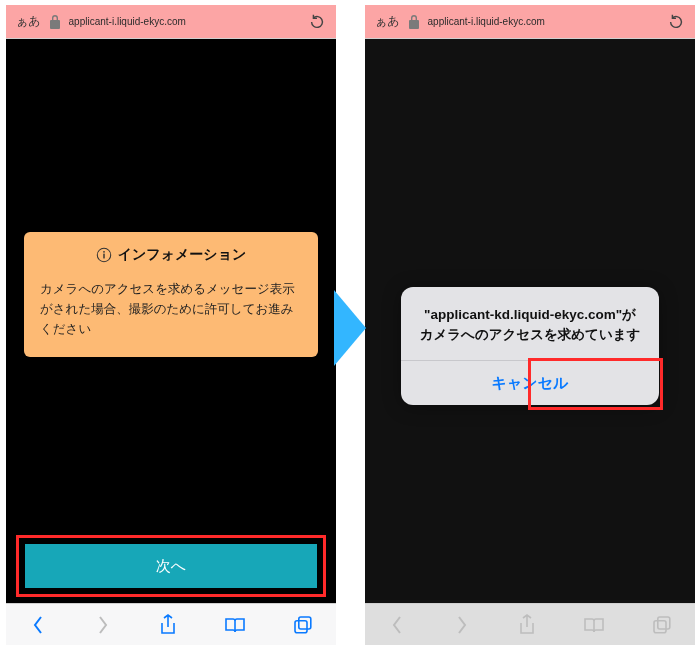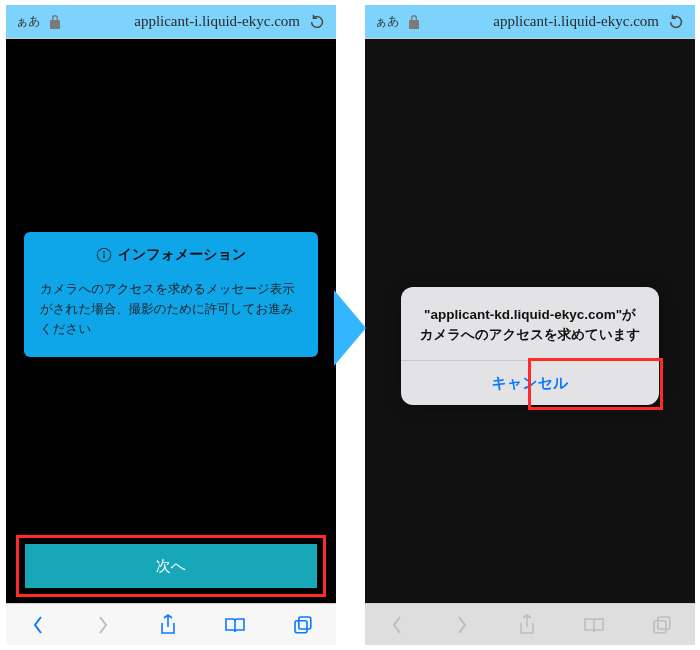--- a/index.html
+++ b/index.html
@@ -15,37 +15,35 @@
       top: 5px;
       background: #000;
       overflow: hidden;
     }
     .phone.left { left: 6px; }
     .phone.right { left: 365px; }
 
     
     .topbar {
       height: 34px;
-      background: #7dd3fc;
+      background: #fca5a5;
       display: flex;
       align-items: center;
       padding: 0 10px;
       gap: 8px;
       border-bottom: 1px solid #d0d0d0;
-      font-family: Liberation Serif, serif;
     }
     .topbar .aa { font-size: 12px; color: #333; }
     .topbar .lock { color: #7a7a7a; display: flex; }
     .topbar .url {
       flex: 1;
-      font-size: 15px;
+      font-size: 10px;
       color: #2b2b2b;
       white-space: nowrap;
       overflow: hidden;
-      text-align: right;
     }
     .topbar .reload { color: #444; display: flex; }
 
     
     .bottombar {
       position: absolute;
       bottom: 0; left: 0; right: 0;
       height: 42px;
       background: #f7f7f8;
       border-top: 1px solid #d0d0d0;
@@ -54,21 +52,21 @@
       justify-content: space-around;
     }
     .bottombar .navbtn { color: #0a7aff; display: flex; }
     .bottombar .navbtn.disabled { color: #bdbdbd; }
     .right .bottombar .navbtn { color: #bdbdbd; }
 
     
     .info-card {
       position: absolute;
       top: 227px; left: 18px; right: 18px;
-      background: #0ea5e9;
+      background: #fdba74;
       border-radius: 6px;
       padding: 14px 16px 18px;
     }
     .info-title-row {
       display: flex; align-items: center; gap: 6px;
       justify-content: center;
       margin-bottom: 10px;
     }
     .info-title-row .icon { color: #333; display: flex; }
     .info-title { font-size: 14px; font-weight: 600; color: #111; }

